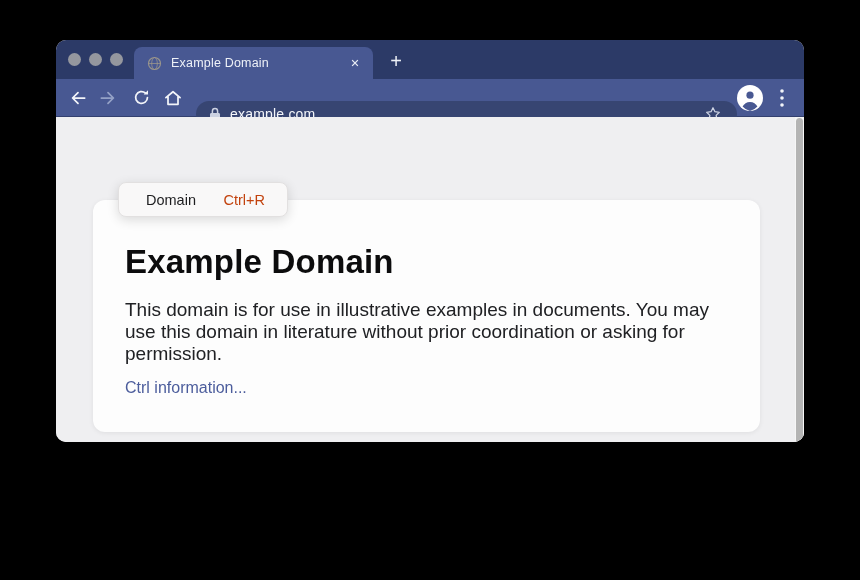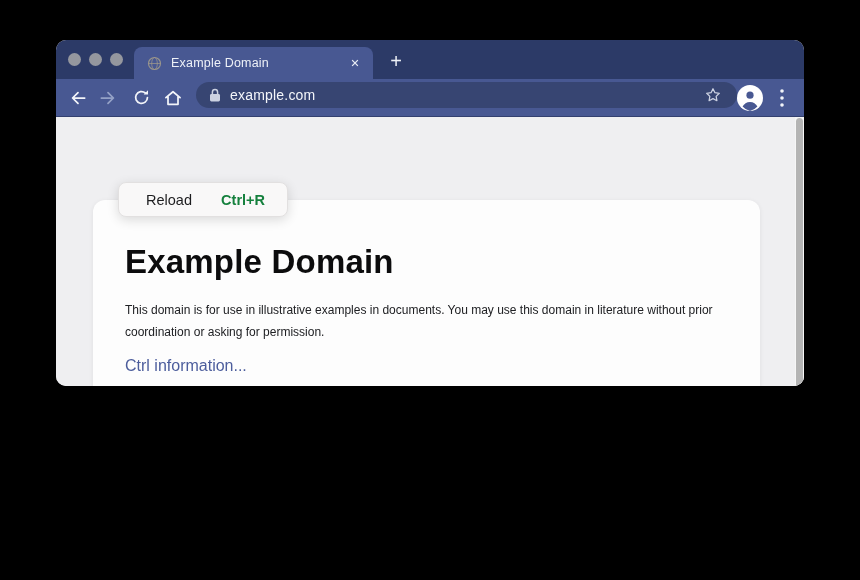--- a/index.html
+++ b/index.html
@@ -1,20 +1,20 @@
 <!DOCTYPE html>
 <html><head>
 <meta charset="utf-8">
 <style>
   * { margin:0; padding:0; box-sizing:border-box; }
   html,body { width:860px; height:580px; background:#000; overflow:hidden;
               font-family:"Liberation Sans", sans-serif; }
 
   .browser-window{
-    position:absolute; left:56px; top:40px; width:748px; height:346px;
+    position:absolute; left:56px; top:40px; width:748px; height:402px;
     border-radius:10px; overflow:hidden; background:#efeff1;
   }
 
   
   .titlebar{ position:relative; height:39px; background:#2c3a67; }
   .traffic-lights{ position:absolute; left:12px; top:13px; display:flex; gap:8px; }
   .traffic-light{ width:13px; height:13px; border-radius:50%; background:#95979e; }
 
   .tab{
     position:absolute; left:78px; bottom:0; width:239px; height:32px;
@@ -42,21 +42,21 @@
     display:flex; align-items:center;
     border-bottom:1px solid #33406f;
   }
   .nav-btn{ width:26px; height:26px; display:flex; align-items:center; justify-content:center; }
   .btn-back{ position:absolute; left:9px; }
   .btn-forward{ position:absolute; left:39px; }
   .btn-reload{ position:absolute; left:72px; }
   .btn-home{ position:absolute; left:104px; }
 
   .address-bar{
-    position:absolute; left:140px; top:3px; width:541px; height:26px;
+    position:absolute; left:140px; top:22px; width:541px; height:26px;
     background:#374572; border-radius:13px; display:flex; align-items:center;
   }
   .lock-icon{ margin-left:13px; width:12px; height:14px; flex:0 0 auto; }
   .url-text{ margin-left:9px; color:#f4f6fa; font-size:14px; letter-spacing:.2px; flex:1 1 auto; }
   .star-btn{ margin-right:14px; width:20px; height:20px; flex:0 0 auto;
              display:flex; align-items:center; justify-content:center; }
 
   .avatar-btn{ position:absolute; left:681px; top:6px; width:26px; height:26px; }
   .dots-btn{ position:absolute; left:716px; top:9px; width:20px; height:20px;
              display:flex; align-items:center; justify-content:center; }
@@ -77,40 +77,40 @@
     background:#fdfdfd; border-radius:12px;
     box-shadow:0 1px 5px rgba(0,0,0,.07);
     padding:42px 36px 0 32px;
   }
   .content-card h1{
     font-size:33px; font-weight:700; color:#0c0c0d; letter-spacing:.2px;
     line-height:40px;
   }
   .content-card p{
     margin-top:17px; max-width:588px;
-    font-size:12px; line-height:22px; color:#202124;
+    font-size:19px; line-height:22px; color:#202124;
   }
   .more-link{
     display:inline-block; margin-top:14px;
     font-size:16px; color:#4c5d9c; text-decoration:none;
   }
 
   .context-menu{
     position:absolute; left:62px; top:65px; width:170px;
     background:#f9f8f8; border:1px solid #e2e0e0; border-radius:8px;
     box-shadow:0 3px 12px rgba(0,0,0,.14);
     overflow:hidden; z-index:5;
   }
   .menu-item{
     height:33px; display:flex; align-items:center; justify-content:space-between;
     padding:0 22px 0 27px; font-size:14.5px;
   }
   .menu-item + .menu-item{ border-top:1px solid #dcdada; }
   .menu-label{ color:#1d1d1f; }
-  .menu-shortcut{ color:#15803d;font-weight:bold; }
+  .menu-shortcut{ color:#c2410c; }
 
   svg{ display:block; }
 </style>
 </head>
 <body>
 
 <div class="browser-window">
 
   <div class="titlebar">
     <div class="traffic-lights">
@@ -204,21 +204,21 @@
   <div class="page">
 
     <div class="content-card">
       <h1>Example Domain</h1>
       <p>This domain is for use in illustrative examples in documents. You may use this domain in literature without prior coordination or asking for permission.</p>
       <a class="more-link" href="#">Ctrl information...</a>
     </div>
 
     <div class="context-menu">
       <div class="menu-item">
-        <span class="menu-label">Reload</span>
+        <span class="menu-label">Domain</span>
         <span class="menu-shortcut">Ctrl+R</span>
       </div>
     </div>
 
     <div class="scrollbar-track">
       <div class="scrollbar-thumb"></div>
     </div>
   </div>
 
 </div>

